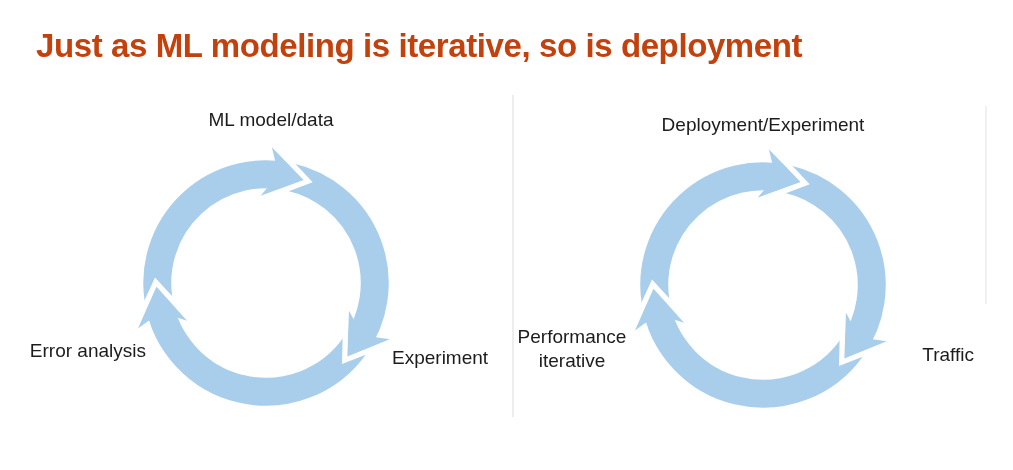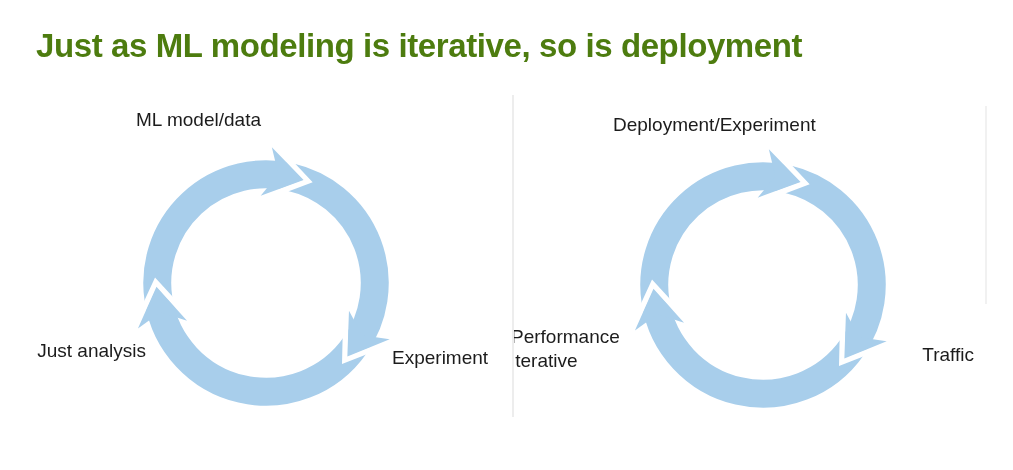--- a/index.html
+++ b/index.html
@@ -12,36 +12,36 @@
     overflow: hidden;
     font-family: "Liberation Sans", sans-serif;
     color: var(--text);
   }
   .slide-title {
     position: absolute;
     left: 36px; top: 27px;
     font-size: 33px;
     font-weight: 600;
     letter-spacing: -0.4px;
-    color: #4d7c0f;
+    color: #c2410c;
     white-space: nowrap;
   }
   .cycle-svg { position: absolute; width: 290px; height: 290px; }
   .cycle-svg.left  { left: 121px; top: 138px; }
   .cycle-svg.right { left: 618px; top: 140px; }
   .cycle-arc  { fill: none; stroke: var(--arrow-blue); stroke-width: 27; }
   .cycle-head { fill: var(--arrow-blue); }
   .cycle-sep  { fill: #ffffff; }
   .cycle-label {
     position: absolute;
     font-size: 19px;
     line-height: 1.25;
     color: #1c1c1c;
   }
-  .lbl-center { text-align: left; }
+  .lbl-center { text-align: center; }
   .lbl-right  { text-align: right; }
   .lbl-ml-top      { left: 136px; top: 108px; width: 270px; }
   .lbl-ml-left     { left: 18px;  top: 339px; width: 128px; }
   .lbl-ml-right    { left: 392px; top: 346px; width: 110px; }
   .lbl-dep-top     { left: 613px; top: 113px; width: 300px; }
   .lbl-dep-left    { left: 511px; top: 325px; width: 122px; }
   .lbl-dep-right   { left: 904px; top: 343px; width: 70px; text-align: right; }
   .hairline {
     position: absolute;
     width: 2px;
@@ -80,21 +80,21 @@
     </g>
   </defs>
   <use href="#cycle-glyph"></use>
 </svg>
 
 <svg class="cycle-svg right" viewBox="0 0 280 280" xmlns="http://www.w3.org/2000/svg">
   <use href="#cycle-glyph"></use>
 </svg>
 
 <div class="cycle-label lbl-center lbl-ml-top">ML model/data</div>
-<div class="cycle-label lbl-right lbl-ml-left">Just analysis</div>
+<div class="cycle-label lbl-right lbl-ml-left">Error analysis</div>
 <div class="cycle-label lbl-ml-right">Experiment</div>
 
 <div class="cycle-label lbl-center lbl-dep-top">Deployment/Experiment</div>
 <div class="cycle-label lbl-center lbl-dep-left">Performance iterative</div>
 <div class="cycle-label lbl-dep-right">Traffic</div>
 
 <div class="hairline mid"></div>
 <div class="hairline right"></div>
 
 </body></html>

